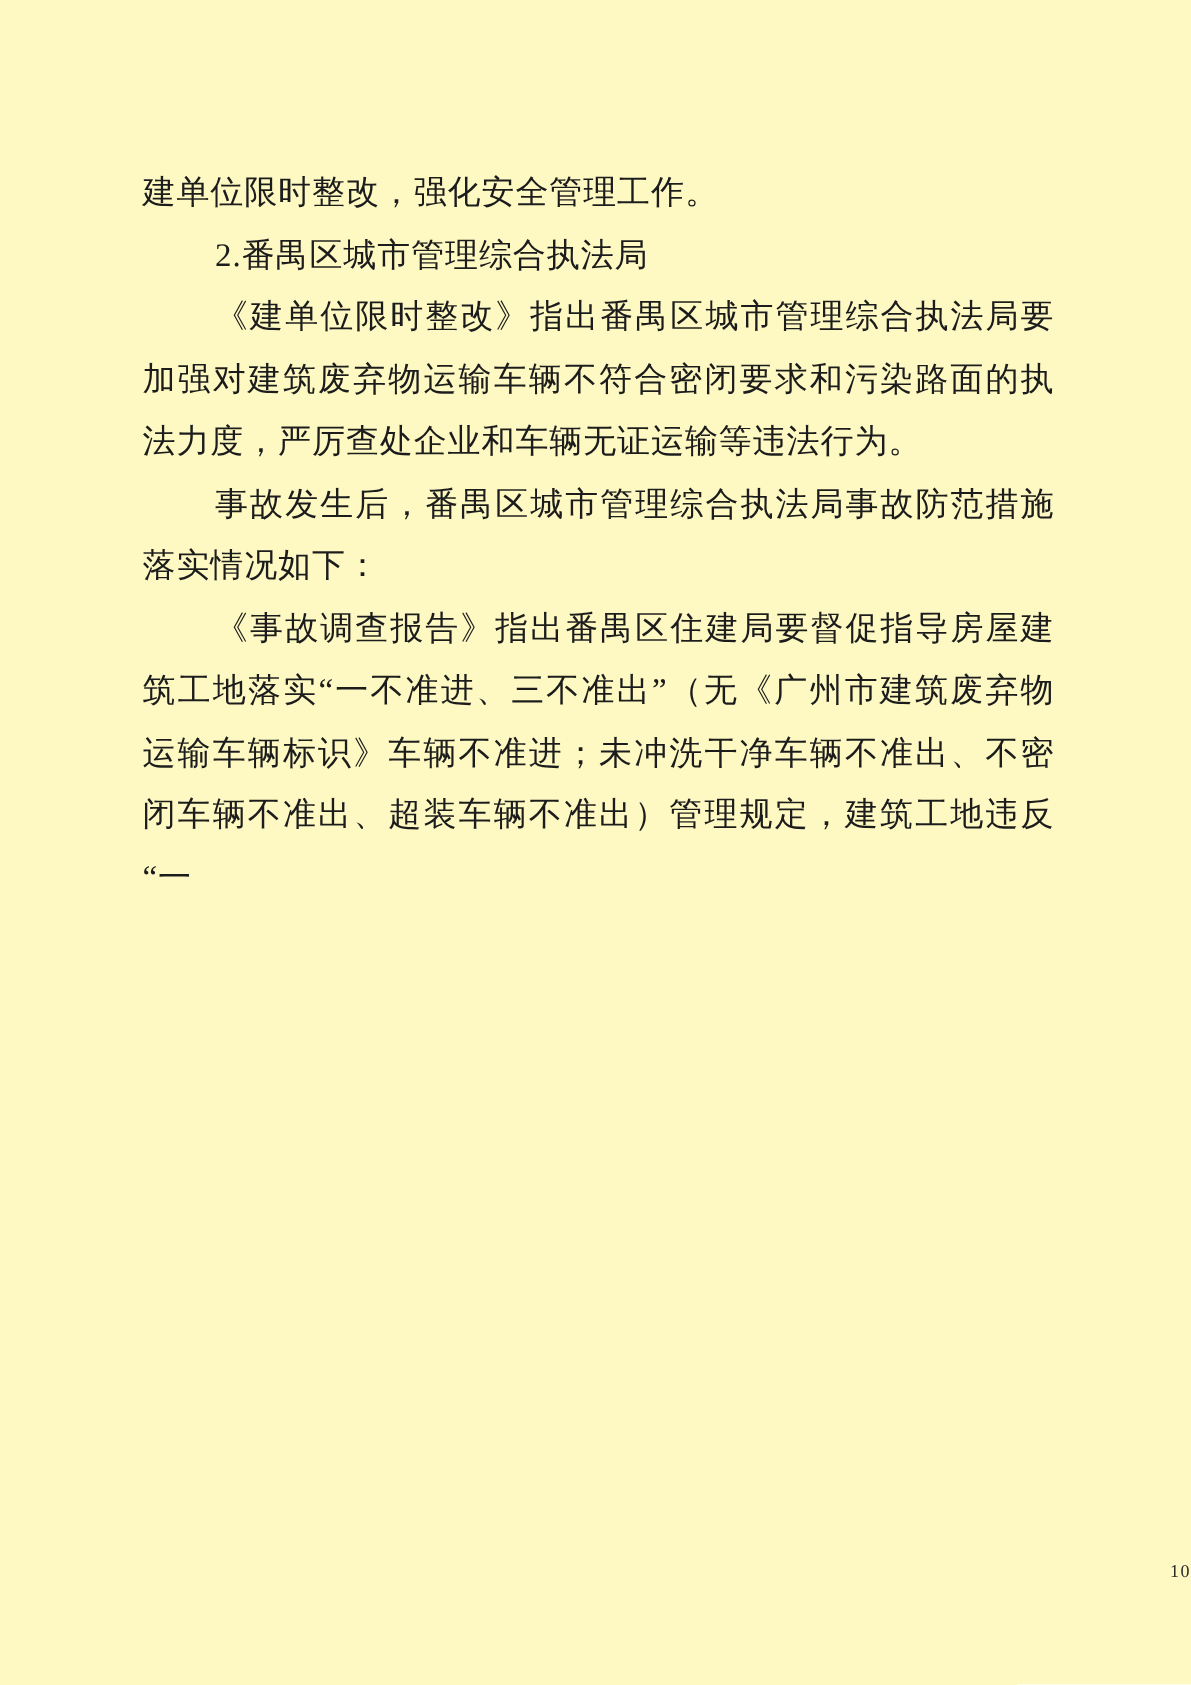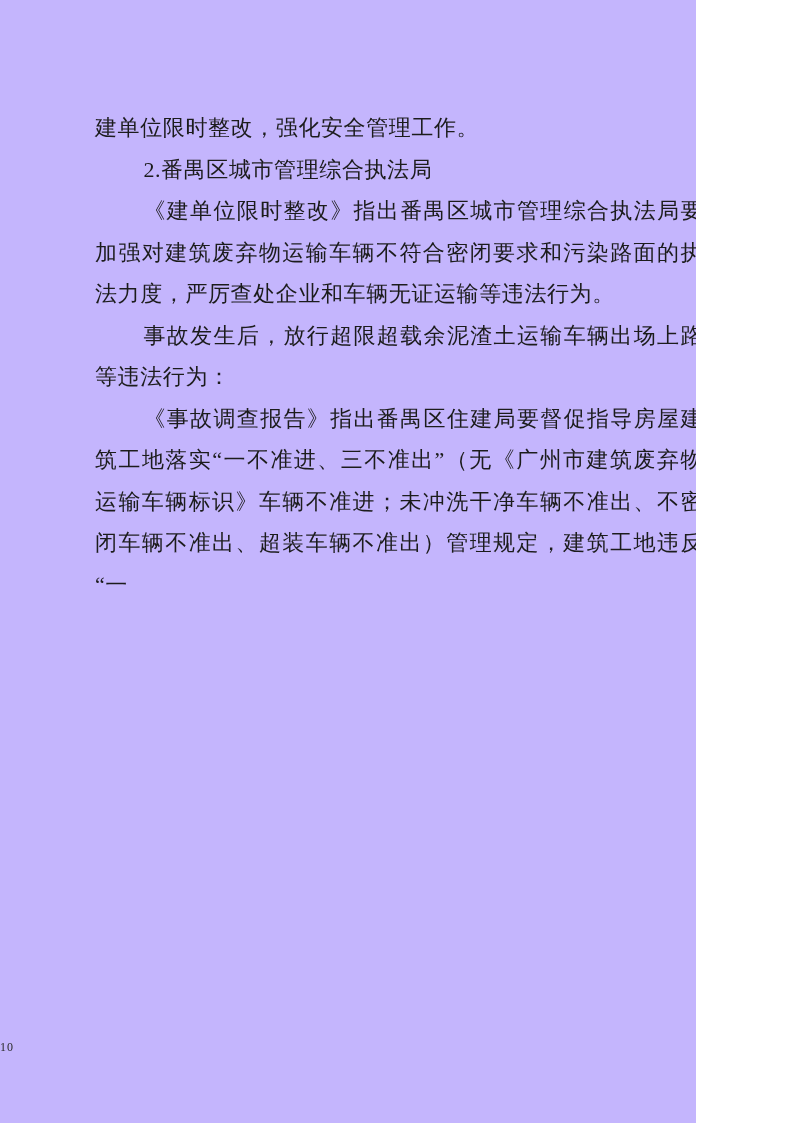--- a/index.html
+++ b/index.html
@@ -2,23 +2,23 @@
 <html lang="zh"><head>
 <meta charset="utf-8">
 <style>
   html, body {
     margin: 0;
     padding: 0;
     background: #ffffff;
   }
   .page {
     position: relative;
-    width: 696px;
+    width: 794px;
     height: 1123px;
-    background: #c4b5fd;
+    background: #fef9c3;
     overflow: hidden;
     font-family: "Liberation Serif", serif;
   }
   .content {
     position: absolute;
     left: 95px;
     top: 107px;
     width: 608px;
     font-size: 22px;
     line-height: 41.5px;
@@ -38,32 +38,33 @@
   }
   .para.heading {
     font-weight: 400;
     text-indent: 2.2em;
   }
   .page-footer {
     position: absolute;
     left: 0;
     right: 0;
     top: 1040px;
-    text-align: left;
+    text-align: right;
     font-size: 12px;
     letter-spacing: 1px;
     color: #2a2a2a;
     font-family: "Liberation Serif", serif;
+    padding-left: 40px;
   }
 </style>
 </head>
 <body>
 
 <div class="page">
   <div class="content" id="document-body">
       <p class="para continuation">建单位限时整改，强化安全管理工作。</p>
       <p class="para heading">2.番禺区城市管理综合执法局</p>
       <p class="para body">《建单位限时整改》指出番禺区城市管理综合执法局要加强对建筑废弃物运输车辆不符合密闭要求和污染路面的执法力度，严厉查处企业和车辆无证运输等违法行为。</p>
-      <p class="para body">事故发生后，放行超限超载余泥渣土运输车辆出场上路等违法行为：</p>
+      <p class="para body">事故发生后，番禺区城市管理综合执法局事故防范措施落实情况如下：</p>
       <p class="para body">《事故调查报告》指出番禺区住建局要督促指导房屋建筑工地落实“一不准进、三不准出”（无《广州市建筑废弃物运输车辆标识》车辆不准进；未冲洗干净车辆不准出、不密闭车辆不准出、超装车辆不准出）管理规定，建筑工地违反“一</p>
     </div>
   <div class="page-footer">10</div>
 </div>
 
 </body></html>

